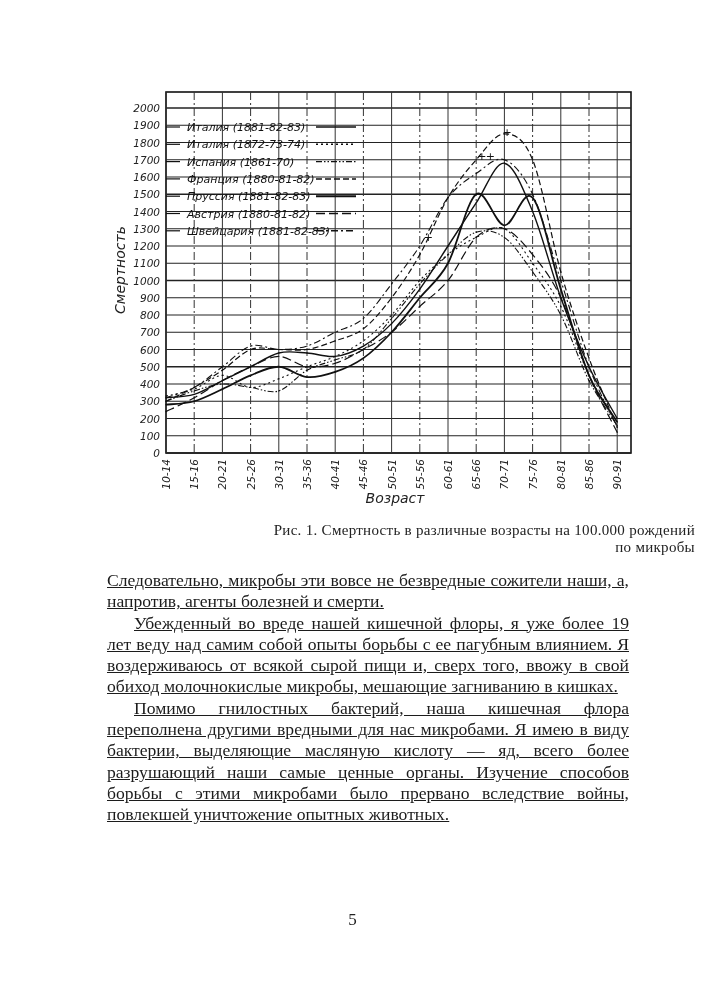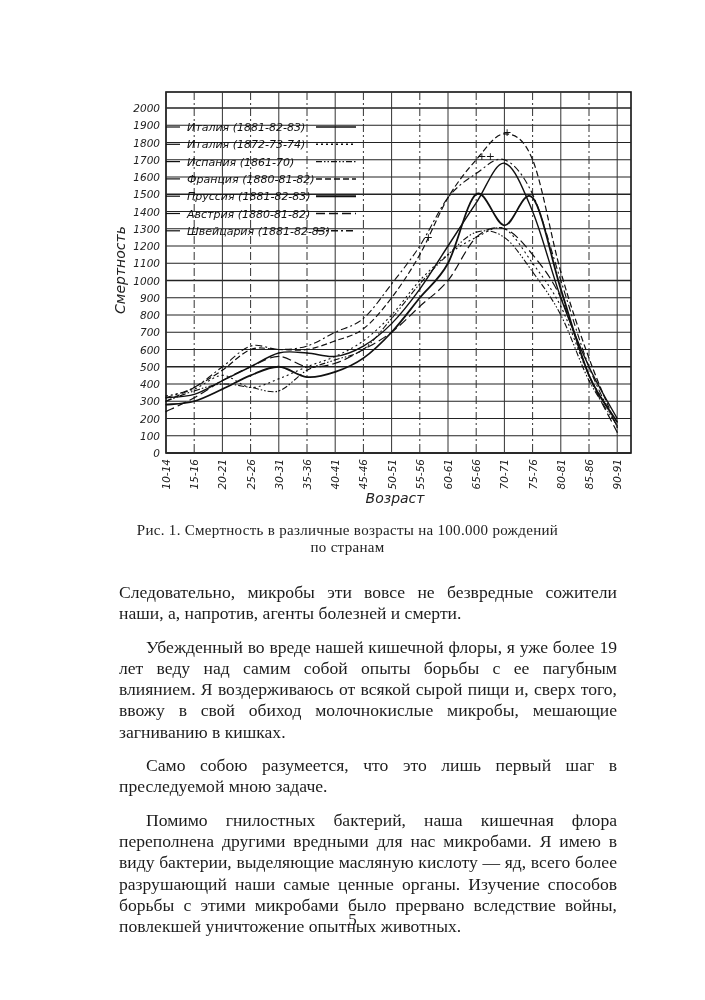--- a/index.html
+++ b/index.html
@@ -1,21 +1,21 @@
 <!DOCTYPE html>
 <html><head>
 <meta charset="utf-8">
 <style>
   html, body { margin: 0; padding: 0; background: #ffffff; }
   body { width: 705px; height: 1000px; position: relative; overflow: hidden; font-family: "Liberation Serif", serif; color: #1a1a1a; }
   #chart { position: absolute; left: 0; top: 0; width: 705px; height: 520px; }
-  .caption { position: absolute; left: 0; width: 695px; text-align: center; font-family: "Liberation Serif", serif; font-size: 15px; line-height: 17px; color: #222; letter-spacing: 0.3px; }
+  .caption { position: absolute; left: 0; width: 695px; text-align: right; font-family: "Liberation Serif", serif; font-size: 15px; line-height: 17px; color: #222; letter-spacing: 0.3px; }
   .caption .line1 { margin-left: 0px; }
   .body-text { position: absolute; left: 107px; width: 522px; font-family: "Liberation Serif", serif; font-size: 17.6px; line-height: 21.3px; color: #1c1c1c; text-align: justify; }
-  .body-text p { margin: 12px; text-indent: 0; }
+  .body-text p { margin: 0; text-indent: 0; text-decoration: underline; }
   .body-text p.indent { text-indent: 27px; }
   .page-num { position: absolute; left: 0; width: 705px; top: 910px; text-align: center; font-family: "Liberation Serif", serif; font-size: 17px; color: #222; }
   svg text { font-family: "DejaVu Sans", sans-serif; font-style: italic; }
 </style>
 </head>
 <body>
 
 <svg id="chart" xmlns="http://www.w3.org/2000/svg" width="705" height="520">
   <g id="grid">
       <rect x="166" y="92" width="465" height="361" fill="none" stroke="#111" stroke-width="1.6"></rect>
@@ -254,23 +254,22 @@
       <line x1="166" x2="180" y1="230.8" y2="230.8" stroke="#111" stroke-width="1.2"></line>
       <text x="187" y="234.8" font-size="11" fill="#111">Швейцария (1881-82-83)</text>
       <line x1="316" x2="356" y1="230.8" y2="230.8" stroke="#111" stroke-width="1.4000000000000001" stroke-dasharray="7 3 2 3"></line>
     </g>
   <text id="ylabel" transform="translate(125,270) rotate(-90)" text-anchor="middle" font-size="14" fill="#222">Смертность</text>
   <text id="xlabel" x="395" y="503" text-anchor="middle" font-size="14" fill="#222">Возраст</text>
 </svg>
 
 <div class="caption" style="top:522px;">
   <div class="line1">Рис. 1.  Смертность в различные возрасты на 100.000 рождений</div>
-  <div>по странам</div>
+  <div>по микробы</div>
 </div>
 
 <div class="body-text" style="top:570px;">
   <p>Следовательно, микробы эти вовсе не безвредные сожители наши, а, напротив, агенты болезней и смерти.</p>
   <p class="indent">Убежденный во вреде нашей кишечной флоры, я уже более 19 лет веду над самим собой опыты борьбы с ее пагубным влиянием. Я воздерживаюсь от всякой сырой пищи и, сверх того, ввожу в свой обиход молочнокислые микробы, мешающие загниванию в кишках.</p>
-  <p class="indent">Само собою разумеется, что это лишь первый шаг в преследуемой мною задаче.</p>
   <p class="indent">Помимо гнилостных бактерий, наша кишечная флора переполнена другими вредными для нас микробами. Я имею в виду бактерии, выделяющие масляную кислоту — яд, всего более разрушающий наши самые ценные органы. Изучение способов борьбы с этими микробами было прервано вследствие войны, повлекшей уничтожение опытных животных.</p>
 </div>
 
 <div class="page-num">5</div>
 
 </body></html>

